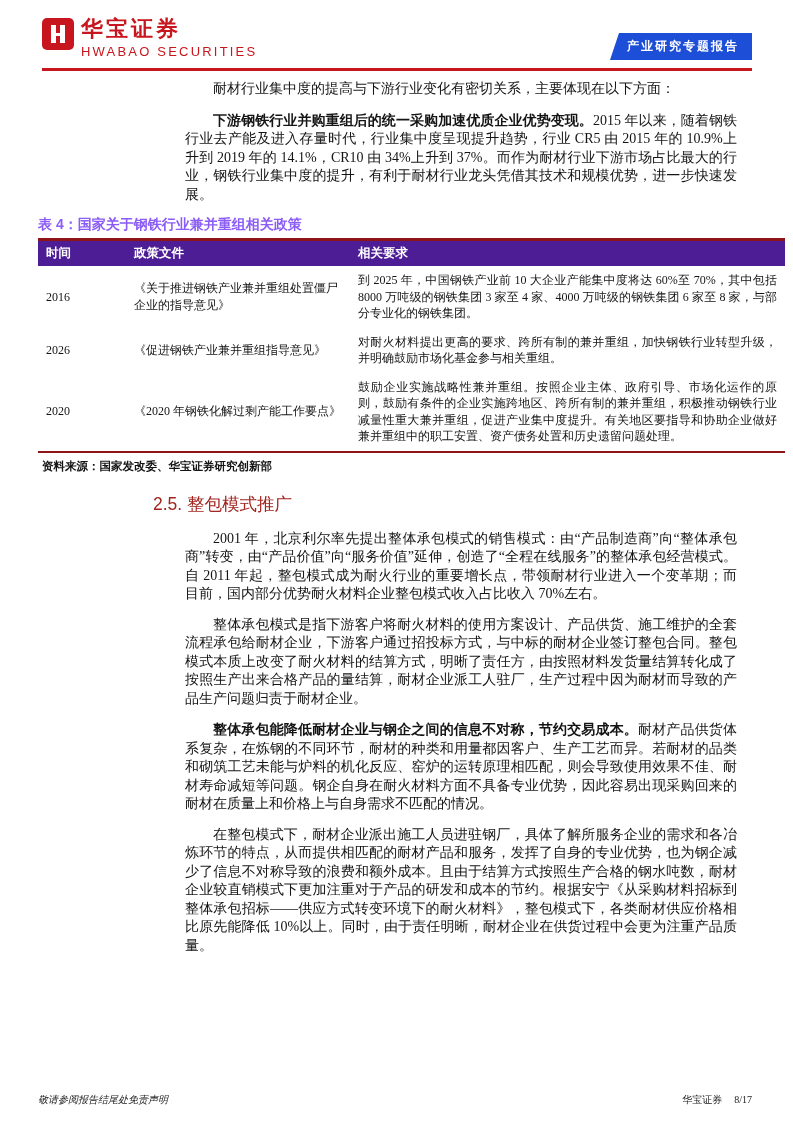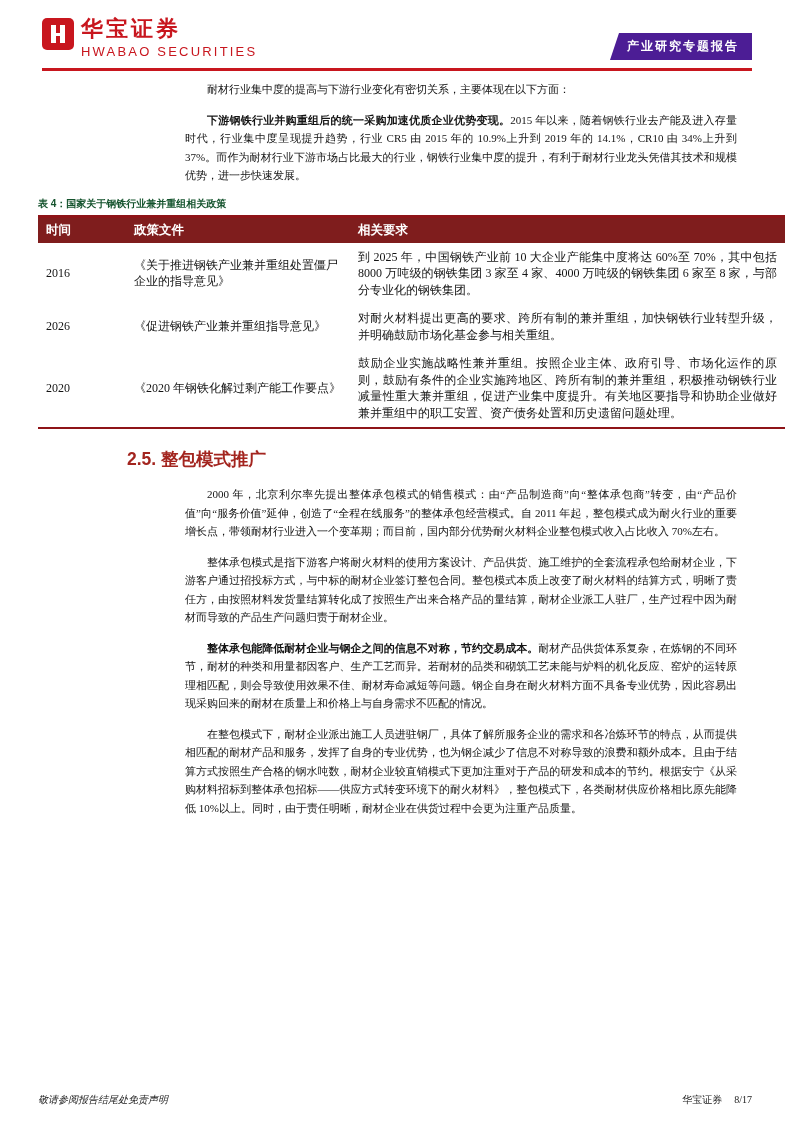--- a/index.html
+++ b/index.html
@@ -8,45 +8,45 @@
   .page{position:absolute;inset:0;}
 
   
   .hdr{position:absolute;top:14px;left:42px;right:41px;height:54px;}
   .logo{position:absolute;left:0;top:4px;display:flex;gap:7px;align-items:flex-start;}
   .logo-icon{width:32px;height:32px;flex:0 0 auto;}
   .logo-cn{font-family:"Liberation Sans",sans-serif;font-weight:bold;font-size:22px;
            color:#c8161e;letter-spacing:3px;line-height:1;}
   .logo-en{font-family:"Liberation Sans",sans-serif;font-size:13px;color:#c8161e;
            letter-spacing:2.2px;margin-top:4px;}
-  .badge{position:absolute;right:0;bottom:8px;background:#4c1d95;color:#ffffff;
+  .badge{position:absolute;right:0;bottom:8px;background:#1d4ed8;color:#ffffff;
          font-family:"Liberation Sans",sans-serif;font-weight:bold;font-size:12px;
          letter-spacing:2px;padding:5px 13px 5px 17px;
          clip-path:polygon(9px 0,100% 0,100% 100%,0 100%);}
   .hdr-rule{position:absolute;top:68px;left:42px;right:41px;height:3px;background:#c8161e;}
 
   
   .main{position:absolute;top:80px;left:38px;width:699px;}
-  .para{margin:0 0 12px 147px;font-size:11px;line-height:18.5px;text-align:justify;}
+  .para{margin:0 0 12px 147px;font-size:14px;line-height:18.5px;text-align:justify;}
   .indent{text-indent:2em;}
   .lead{font-weight:bold;font-family:"Liberation Sans",sans-serif;}
 
-  .tbl-title{font-family:"Liberation Sans",sans-serif;font-weight:bold;font-size:10px;
-             color:#14532d;margin:2px 0 4px 0;}
+  .tbl-title{font-family:"Liberation Sans",sans-serif;font-weight:bold;font-size:14px;
+             color:#8b5cf6;margin:2px 0 4px 0;}
   table.policy{width:699px;border-collapse:collapse;border-top:3px solid #8e1418;
                border-bottom:2px solid #8e1418;table-layout:fixed;}
-  table.policy th{background:#7f1d1d;color:#ffffff;font-family:"Liberation Sans",sans-serif;
+  table.policy th{background:#4c1d95;color:#ffffff;font-family:"Liberation Sans",sans-serif;
                   font-weight:bold;font-size:12.5px;text-align:left;padding:4px 8px;line-height:17px;}
   table.policy td{font-size:12px;line-height:16.5px;padding:6px 8px;vertical-align:middle;}
   .col-year{width:72px;} .col-policy{width:208px;} .col-req{width:419px;}
   td.req{text-align:justify;}
   .src{font-size:11.5px;font-weight:bold;margin:6px 0 14px 4px;}
 
-  .sec-heading{font-family:"Liberation Sans",sans-serif;font-weight:bold;font-size:17.5px;
-               color:#a3251f;margin:18px 0 14px 89px;}
+  .sec-heading{font-family:"Liberation Sans",sans-serif;font-weight:normal;font-size:17.5px;
+               color:#a3251f;margin:18px 0 14px 115px;}
 
   
   .ftr{position:absolute;left:38px;right:41px;bottom:15px;display:flex;
        justify-content:space-between;align-items:baseline;font-size:10px;color:#222222;}
   .disclaimer{font-style:italic;}
   .pageinfo .pagenum{margin-left:12px;}
 </style>
 </head>
 <body>
 
@@ -97,25 +97,26 @@
           <td class="req">对耐火材料提出更高的要求、跨所有制的兼并重组，加快钢铁行业转型升级，并明确鼓励市场化基金参与相关重组。</td>
         </tr>
         <tr>
           <td>2020</td>
           <td>《2020 年钢铁化解过剩产能工作要点》</td>
           <td class="req">鼓励企业实施战略性兼并重组。按照企业主体、政府引导、市场化运作的原则，鼓励有条件的企业实施跨地区、跨所有制的兼并重组，积极推动钢铁行业减量性重大兼并重组，促进产业集中度提升。有关地区要指导和协助企业做好兼并重组中的职工安置、资产债务处置和历史遗留问题处理。</td>
         </tr>
       </tbody>
     </table>
 
+    <div class="src">资料来源：国家发改委、华宝证券研究创新部</div>
 
 
     <h2 class="sec-heading">2.5. 整包模式推广</h2>
 
-    <p class="para indent">2000 年，北京利尔率先提出整体承包模式的销售模式：由“产品制造商”向“整体承包商”转变，由“产品价值”向“服务价值”延伸，创造了“全程在线服务”的整体承包经营模式。自 2011 年起，整包模式成为耐火行业的重要增长点，带领耐材行业进入一个变革期；而目前，国内部分优势耐火材料企业整包模式收入占比收入 70%左右。</p>
+    <p class="para indent">2001 年，北京利尔率先提出整体承包模式的销售模式：由“产品制造商”向“整体承包商”转变，由“产品价值”向“服务价值”延伸，创造了“全程在线服务”的整体承包经营模式。自 2011 年起，整包模式成为耐火行业的重要增长点，带领耐材行业进入一个变革期；而目前，国内部分优势耐火材料企业整包模式收入占比收入 70%左右。</p>
 
     <p class="para indent">整体承包模式是指下游客户将耐火材料的使用方案设计、产品供货、施工维护的全套流程承包给耐材企业，下游客户通过招投标方式，与中标的耐材企业签订整包合同。整包模式本质上改变了耐火材料的结算方式，明晰了责任方，由按照材料发货量结算转化成了按照生产出来合格产品的量结算，耐材企业派工人驻厂，生产过程中因为耐材而导致的产品生产问题归责于耐材企业。</p>
 
     <p class="para indent"><span class="lead">整体承包能降低耐材企业与钢企之间的信息不对称，节约交易成本。</span><span>耐材产品供货体系复杂，在炼钢的不同环节，耐材的种类和用量都因客户、生产工艺而异。若耐材的品类和砌筑工艺未能与炉料的机化反应、窑炉的运转原理相匹配，则会导致使用效果不佳、耐材寿命减短等问题。钢企自身在耐火材料方面不具备专业优势，因此容易出现采购回来的耐材在质量上和价格上与自身需求不匹配的情况。</span></p>
 
     <p class="para indent">在整包模式下，耐材企业派出施工人员进驻钢厂，具体了解所服务企业的需求和各冶炼环节的特点，从而提供相匹配的耐材产品和服务，发挥了自身的专业优势，也为钢企减少了信息不对称导致的浪费和额外成本。且由于结算方式按照生产合格的钢水吨数，耐材企业较直销模式下更加注重对于产品的研发和成本的节约。根据安宁《从采购材料招标到整体承包招标——供应方式转变环境下的耐火材料》，整包模式下，各类耐材供应价格相比原先能降低 10%以上。同时，由于责任明晰，耐材企业在供货过程中会更为注重产品质量。</p>
 
   </div>
 
   <div class="ftr">

